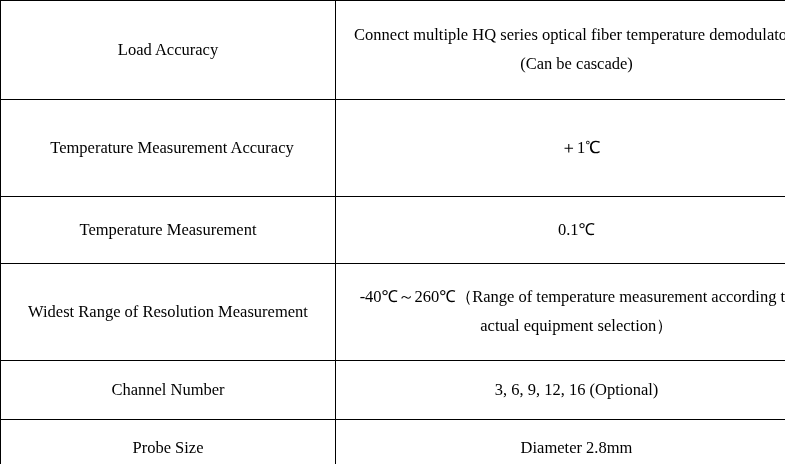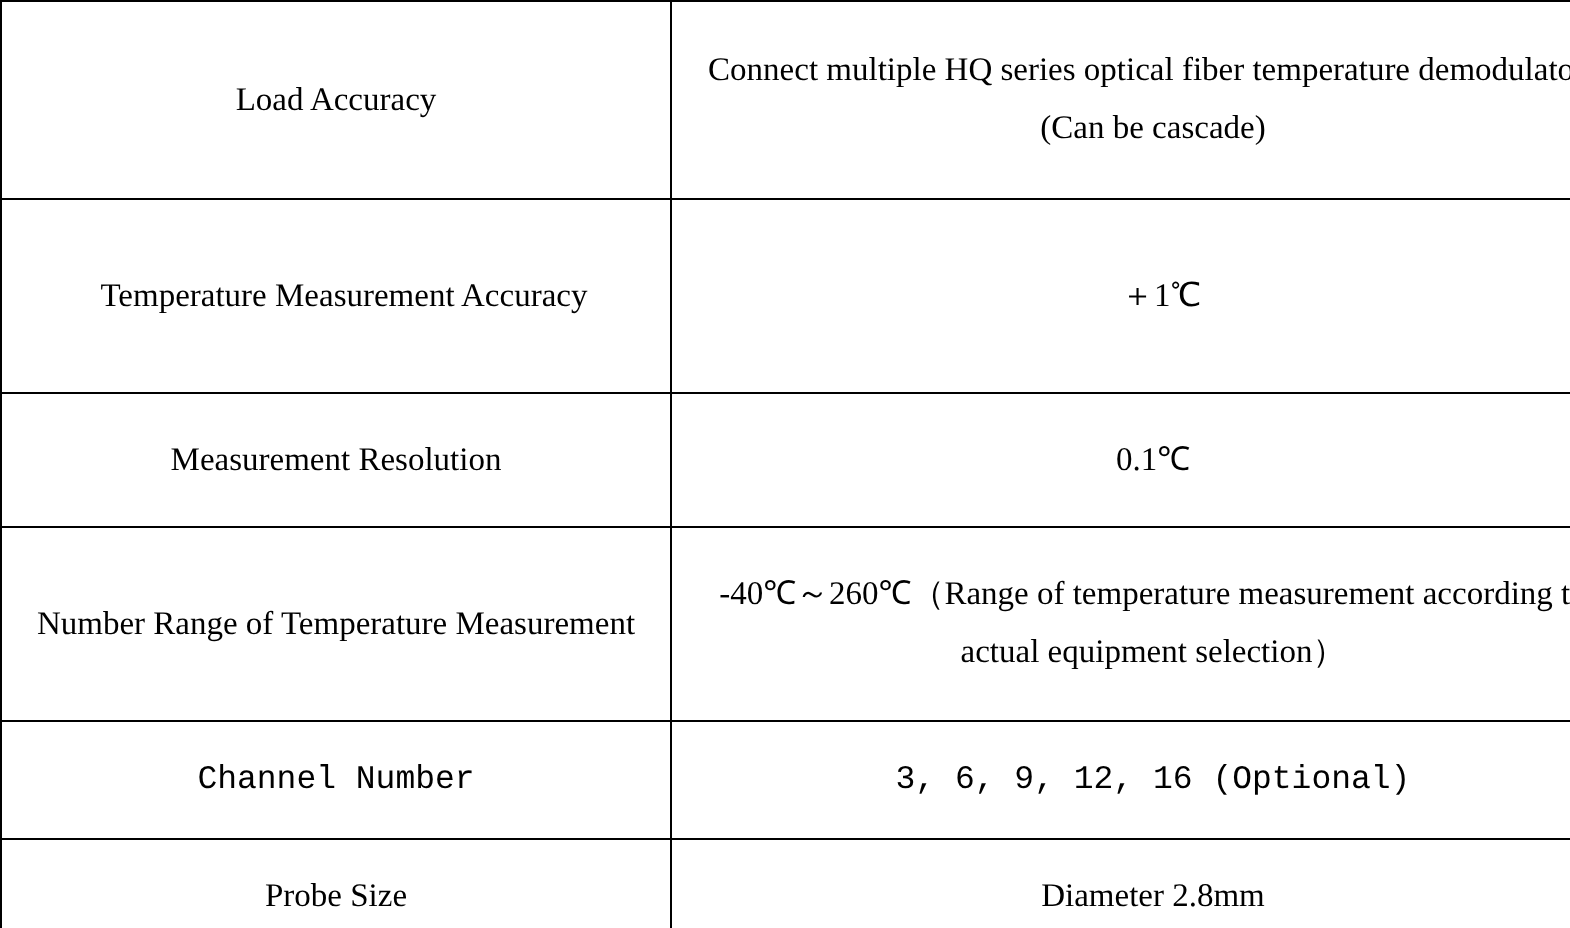--- a/index.html
+++ b/index.html
@@ -31,42 +31,42 @@
   .spec-table td.label-cell {
     width: 318px;
   }
   .spec-table td.value-cell {
     width: 465px;
   }
   .row-0 td { height: 90px; }
   .row-1 td { height: 88px; padding-left: 16px; }
   .row-2 td { height: 58px; }
   .row-3 td { height: 88px; }
-  .row-4 td { height: 50px; font-family: Liberation Mono, monospace; }
+  .row-4 td { height: 50px; }
   .row-5 td { height: 48px; }
 </style>
 </head>
 <body>
 
 <table class="spec-table">
   <tbody>
     <tr class="row-0">
       <td class="label-cell">Load Accuracy</td>
       <td class="value-cell">Connect multiple HQ series optical fiber temperature demodulators (Can be cascade)</td>
     </tr>
     <tr class="row-1">
       <td class="label-cell">Temperature Measurement Accuracy</td>
       <td class="value-cell">＋1℃</td>
     </tr>
     <tr class="row-2">
-      <td class="label-cell">Measurement Resolution</td>
+      <td class="label-cell">Temperature Measurement</td>
       <td class="value-cell">0.1℃</td>
     </tr>
     <tr class="row-3">
-      <td class="label-cell">Number Range of Temperature Measurement</td>
+      <td class="label-cell">Widest Range of Resolution Measurement</td>
       <td class="value-cell">-40℃～260℃（Range of temperature measurement according to actual equipment selection）</td>
     </tr>
     <tr class="row-4">
       <td class="label-cell">Channel Number</td>
       <td class="value-cell">3, 6, 9, 12, 16 (Optional)</td>
     </tr>
     <tr class="row-5">
       <td class="label-cell">Probe Size</td>
       <td class="value-cell">Diameter 2.8mm</td>
     </tr>

